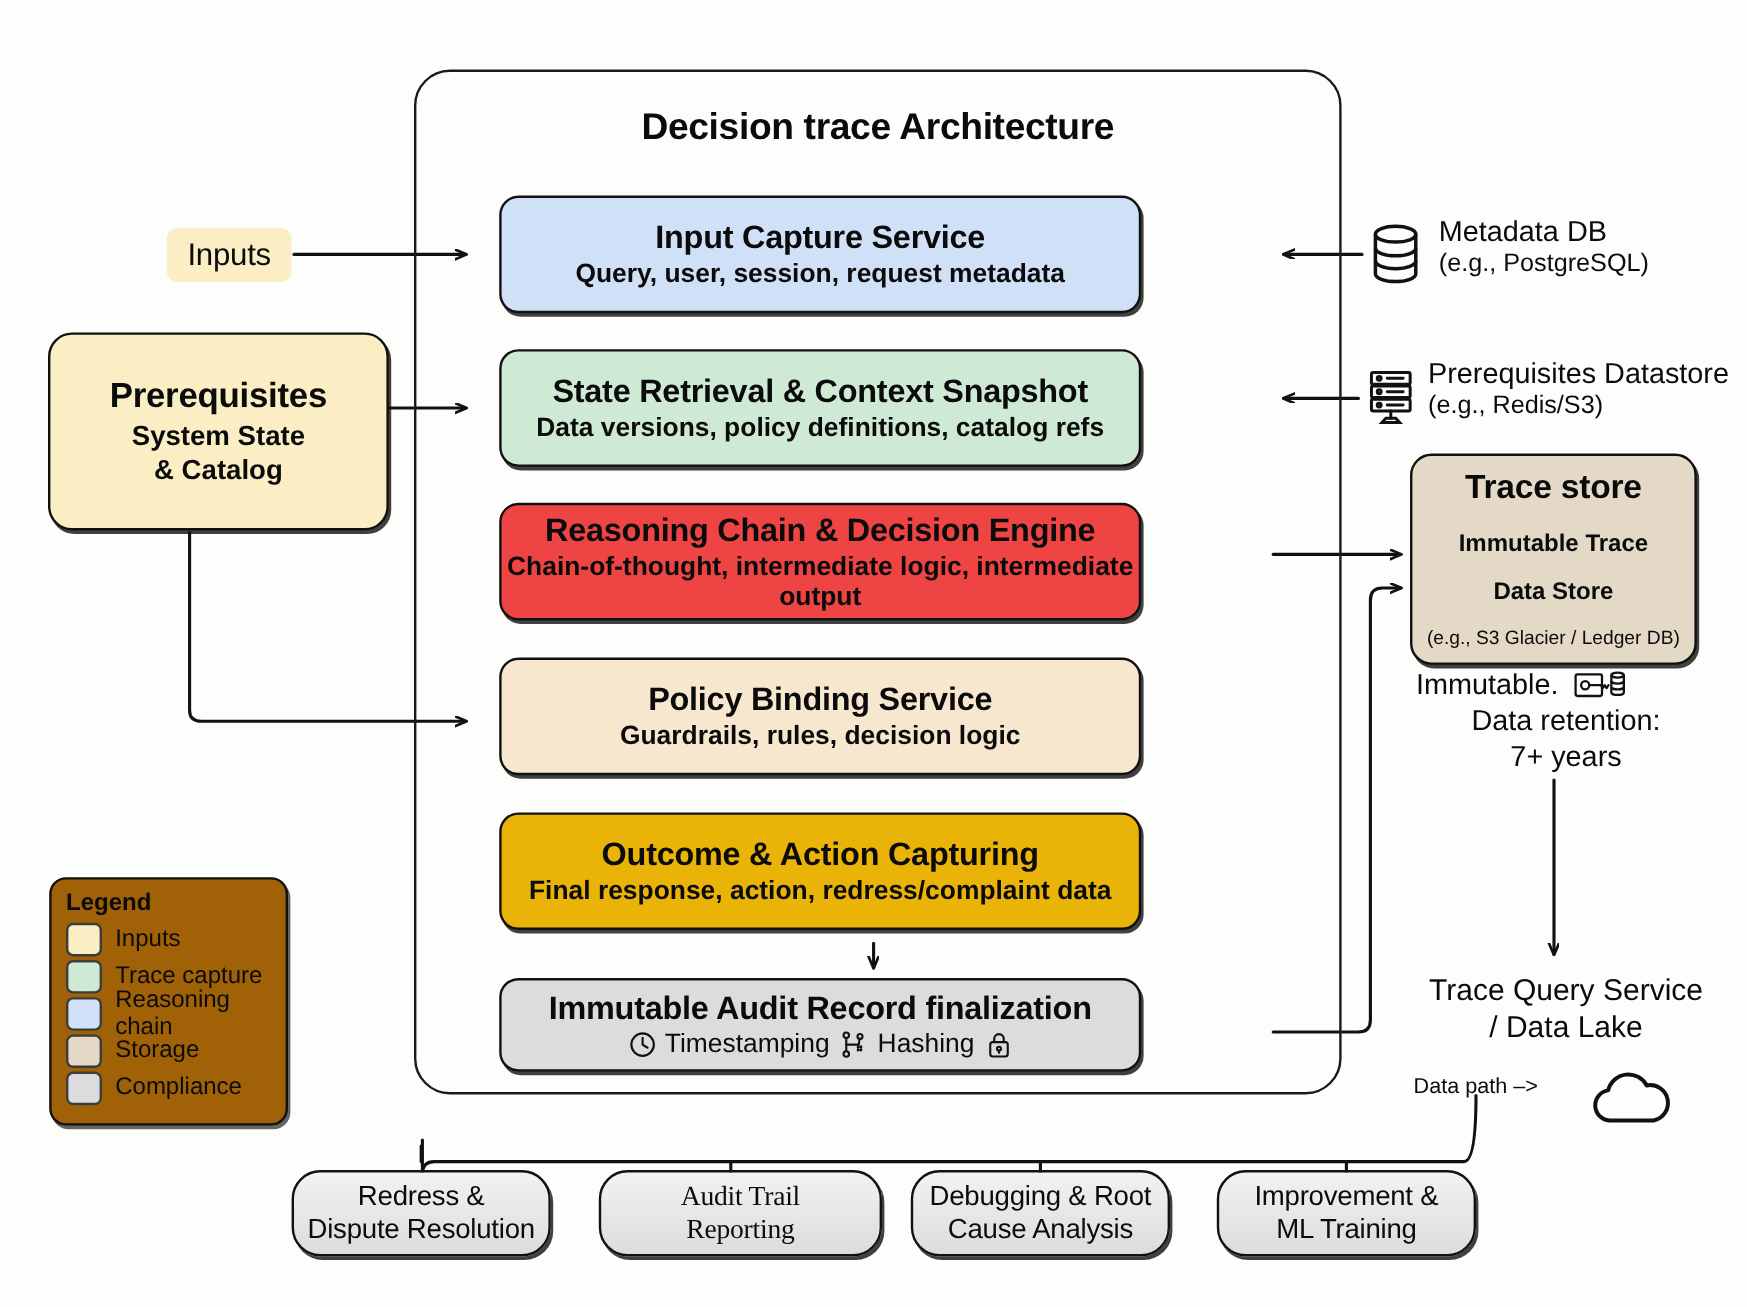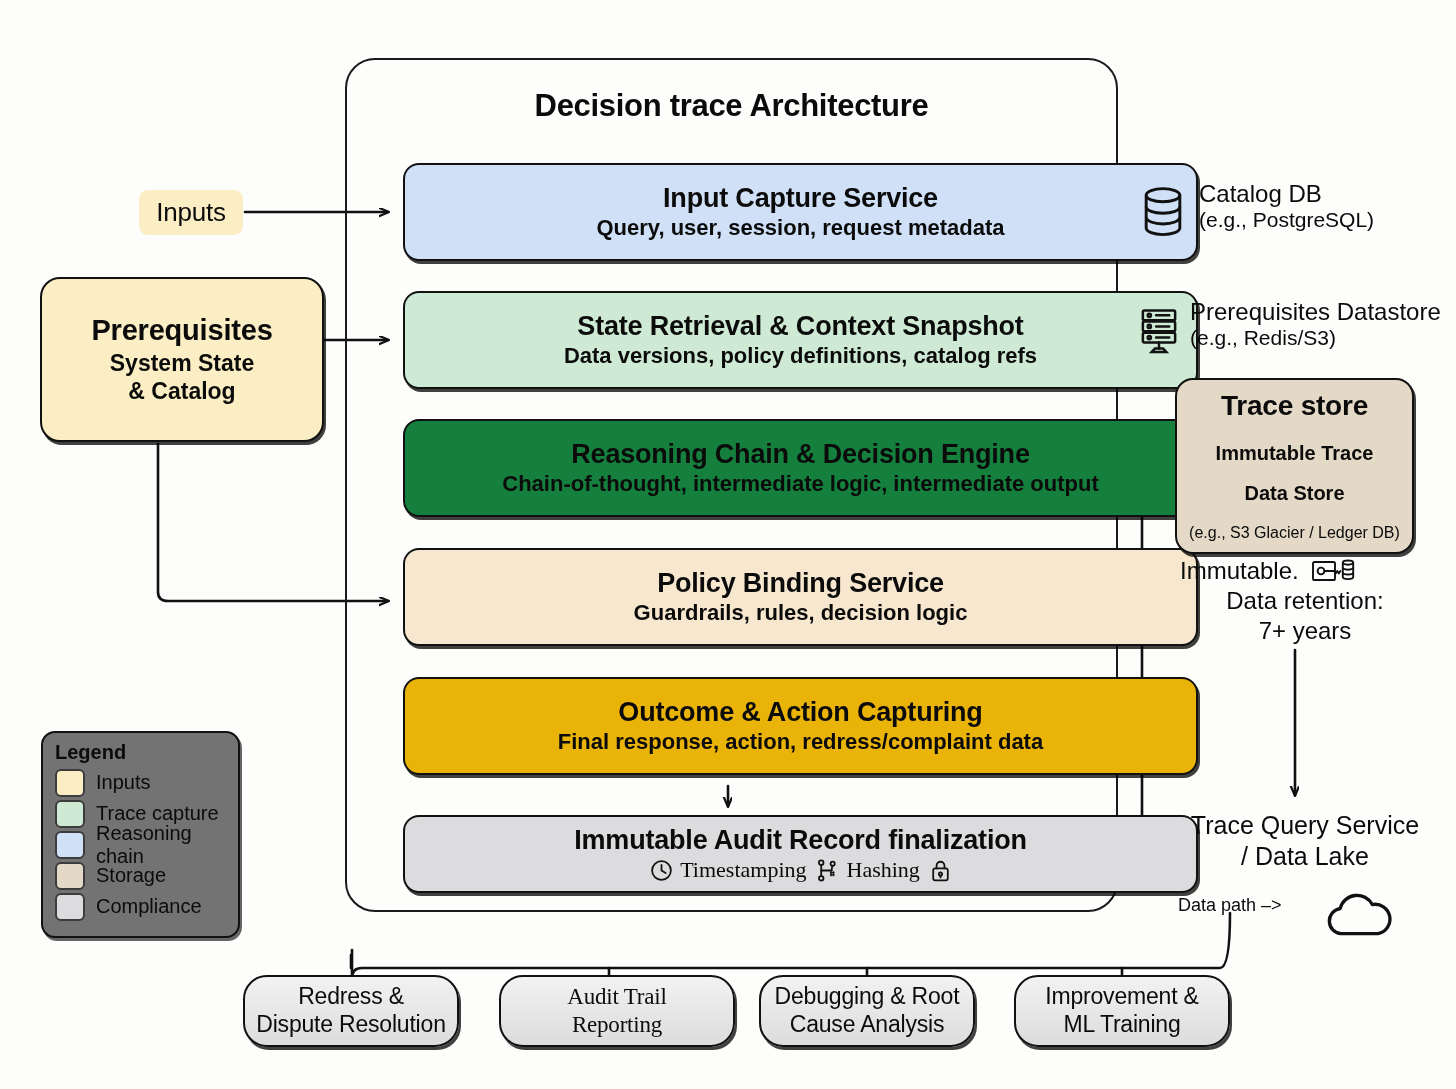--- a/index.html
+++ b/index.html
@@ -52,21 +52,21 @@
   }
   #diagram-title {
     position: absolute;
     left: 345px; top: 88px; width: 773px;
     text-align: center;
     font-size: 31px; font-weight: bold;
     letter-spacing: -0.3px;
   }
 
   
-  .stack-row { left: 403px; width: 795px; height: 98px; }
+  .stack-row { left: 416px; width: 535px; height: 98px; }
 
   
   #inputs-node {
     left: 139px; top: 190px; width: 104px; height: 45px;
     border: none; border-radius: 9px; box-shadow: none;
     background: #fbeec4;
   }
   #inputs-node .t1 { font-weight: normal; font-size: 26px; }
 
   #prereq-node {
@@ -74,21 +74,21 @@
     background: #fbeec4; border-radius: 20px;
   }
   #prereq-node .t1 { font-size: 29px; }
   #prereq-node .t2 { font-size: 23px; line-height: 1.22; }
 
   
   #legend {
     position: absolute;
     left: 41px; top: 731px; width: 199px; height: 207px;
     border: 2.5px solid #111; border-radius: 14px;
-    background: #737373;
+    background: #a16207;
     box-shadow: 2px 3px 0 rgba(0,0,0,0.6);
     box-sizing: border-box;
     padding: 8px 0 0 12px;
   }
   #legend .legend-title { font-size: 20px; font-weight: bold; margin-bottom: 3px; }
   .legend-item { display: flex; align-items: center; height: 31px; }
   .legend-swatch {
     width: 26px; height: 24px;
     border: 2px solid #3c3c3c; border-radius: 6px;
     margin-right: 11px; flex: none;
@@ -134,21 +134,21 @@
   }
   .out-node .t1 { font-weight: normal; font-size: 23px; line-height: 1.2; }
   #out-0 { left: 243px; width: 216px; }
   #out-1 { left: 499px; width: 236px; font-family: Liberation Serif, serif; }
   #out-2 { left: 759px; width: 216px; }
   #out-3 { left: 1014px; width: 216px; }
 
   .inline-icon { display: inline-flex; vertical-align: middle; }
   .audit-icons {
     display: flex; align-items: center; justify-content: center;
-    gap: 9px; font-size: 22px; margin-top: 3px; font-family: Liberation Serif, serif;
+    gap: 9px; font-size: 22px; margin-top: 3px;
   }
   .audit-icons .grp { display: flex; align-items: center; gap: 6px; }
 </style>
 </head>
 <body>
 
 <div id="canvas">
 
   <svg class="lines" viewBox="0 0 1456 1089">
     <defs>
@@ -203,21 +203,21 @@
   <div class="node stack-row" id="pipe-0" style="top:163px; background:#cfe0f7;">
     <div class="t1">Input Capture Service</div>
     <div class="t2">Query, user, session, request metadata</div>
   </div>
 
   <div class="node stack-row" id="pipe-1" style="top:291px; background:#cfead4;">
     <div class="t1">State Retrieval &amp; Context Snapshot</div>
     <div class="t2">Data versions, policy definitions, catalog refs</div>
   </div>
 
-  <div class="node stack-row" id="pipe-2" style="top:419px; background:#15803d;">
+  <div class="node stack-row" id="pipe-2" style="top:419px; background:#ef4444;">
     <div class="t1">Reasoning Chain &amp; Decision Engine</div>
     <div class="t2">Chain-of-thought, intermediate logic, intermediate output</div>
   </div>
 
   <div class="node stack-row" id="pipe-3" style="top:548px; background:#f7e7cf;">
     <div class="t1">Policy Binding Service</div>
     <div class="t2">Guardrails, rules, decision logic</div>
   </div>
 
   <div class="node stack-row" id="pipe-4" style="top:677px; background:#eab308;">
@@ -288,21 +288,21 @@
 
   <div style="position:absolute; left:1140px; top:186px;">
     <svg width="46" height="52" viewBox="0 0 30 34" fill="none" stroke="#111" stroke-width="1.9">
       <ellipse cx="15" cy="6" rx="11" ry="4.3"></ellipse>
       <path d="M4 6 V27.5 c0 2.4 4.9 4.3 11 4.3 s11-1.9 11-4.3 V6"></path>
       <path d="M4 13.5 c0 2.4 4.9 4.3 11 4.3 s11-1.9 11-4.3"></path>
       <path d="M4 20.5 c0 2.4 4.9 4.3 11 4.3 s11-1.9 11-4.3"></path>
     </svg>
   </div>
   <div class="side-label" id="metadata-db-label">
-    <div class="l1">Catalog DB</div>
+    <div class="l1">Metadata DB</div>
     <div class="l2">(e.g., PostgreSQL)</div>
   </div>
 
   <div style="position:absolute; left:1137px; top:305px;">
     <svg width="44" height="52" viewBox="0 0 30 34" fill="none" stroke="#111" stroke-width="1.7">
       <rect x="4" y="3" width="22" height="6.6" rx="1"></rect>
       <rect x="4" y="10.6" width="22" height="6.6" rx="1"></rect>
       <rect x="4" y="18.2" width="22" height="6.6" rx="1"></rect>
       <circle cx="8.4" cy="6.3" r="1.1"></circle>
         <circle cx="8.4" cy="13.9" r="1.1"></circle>

